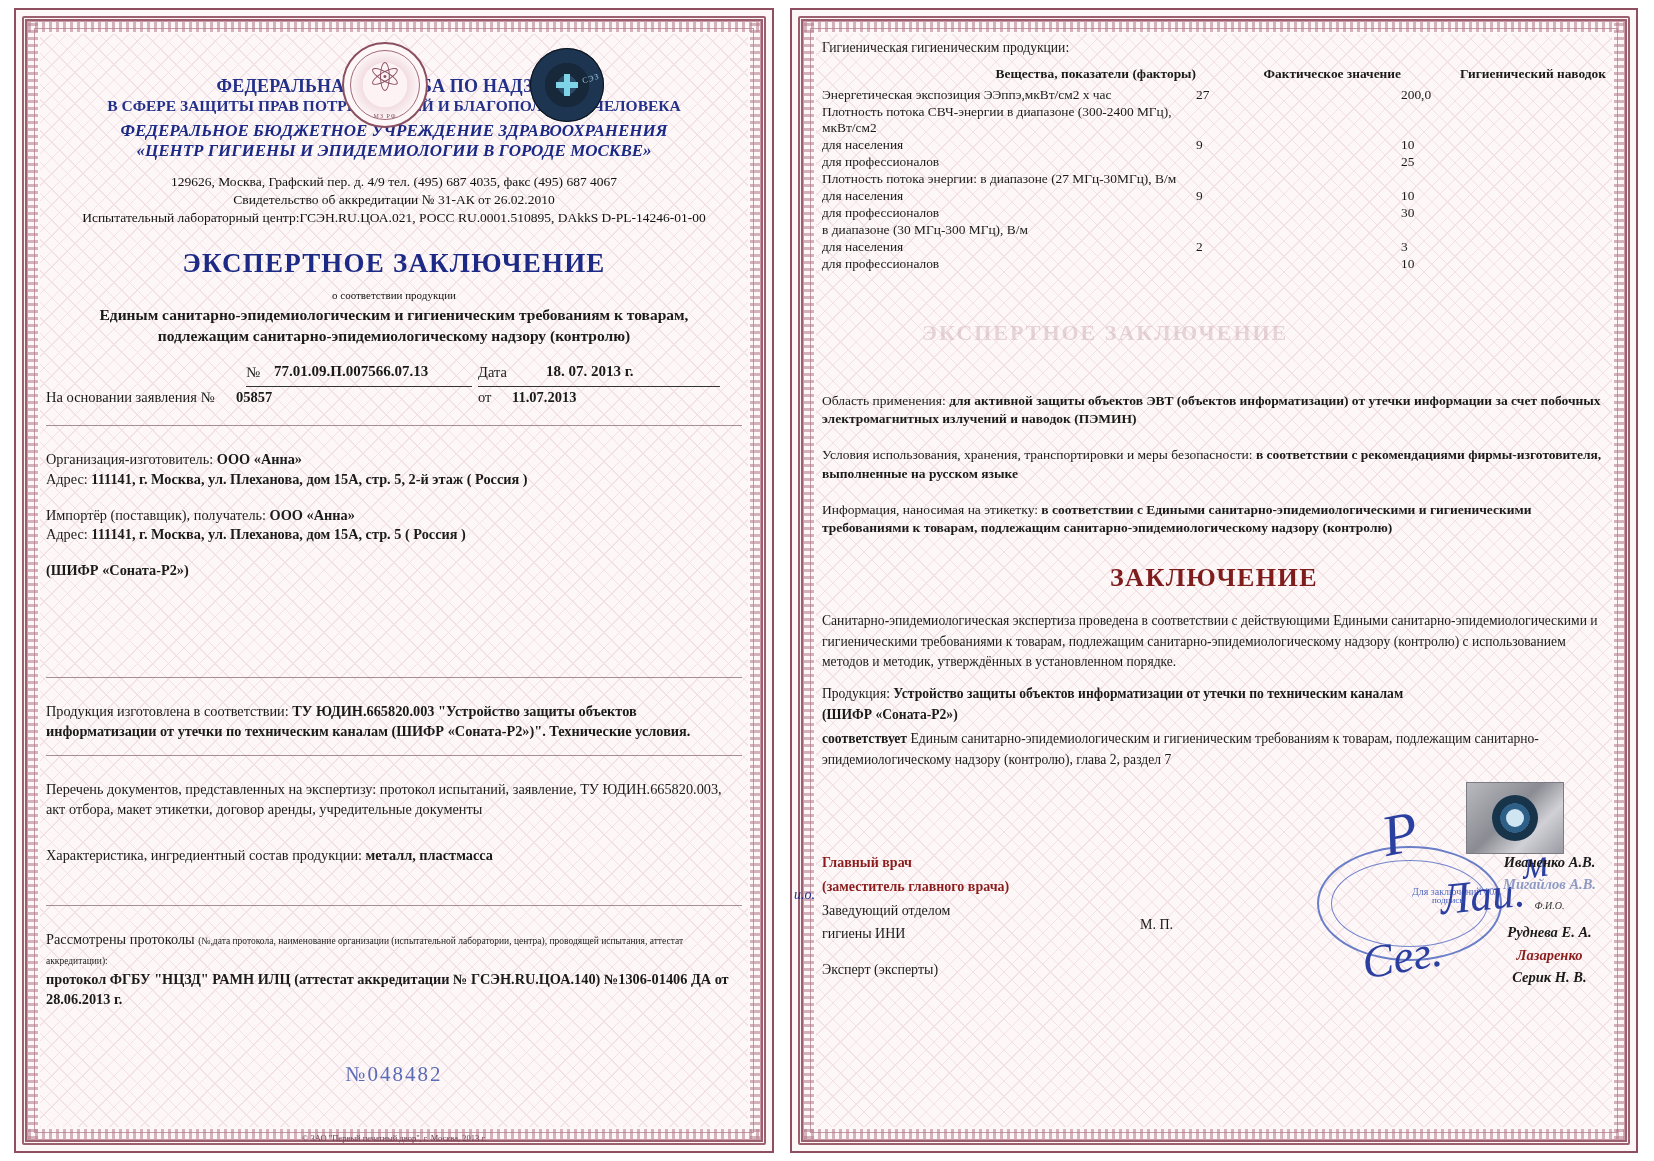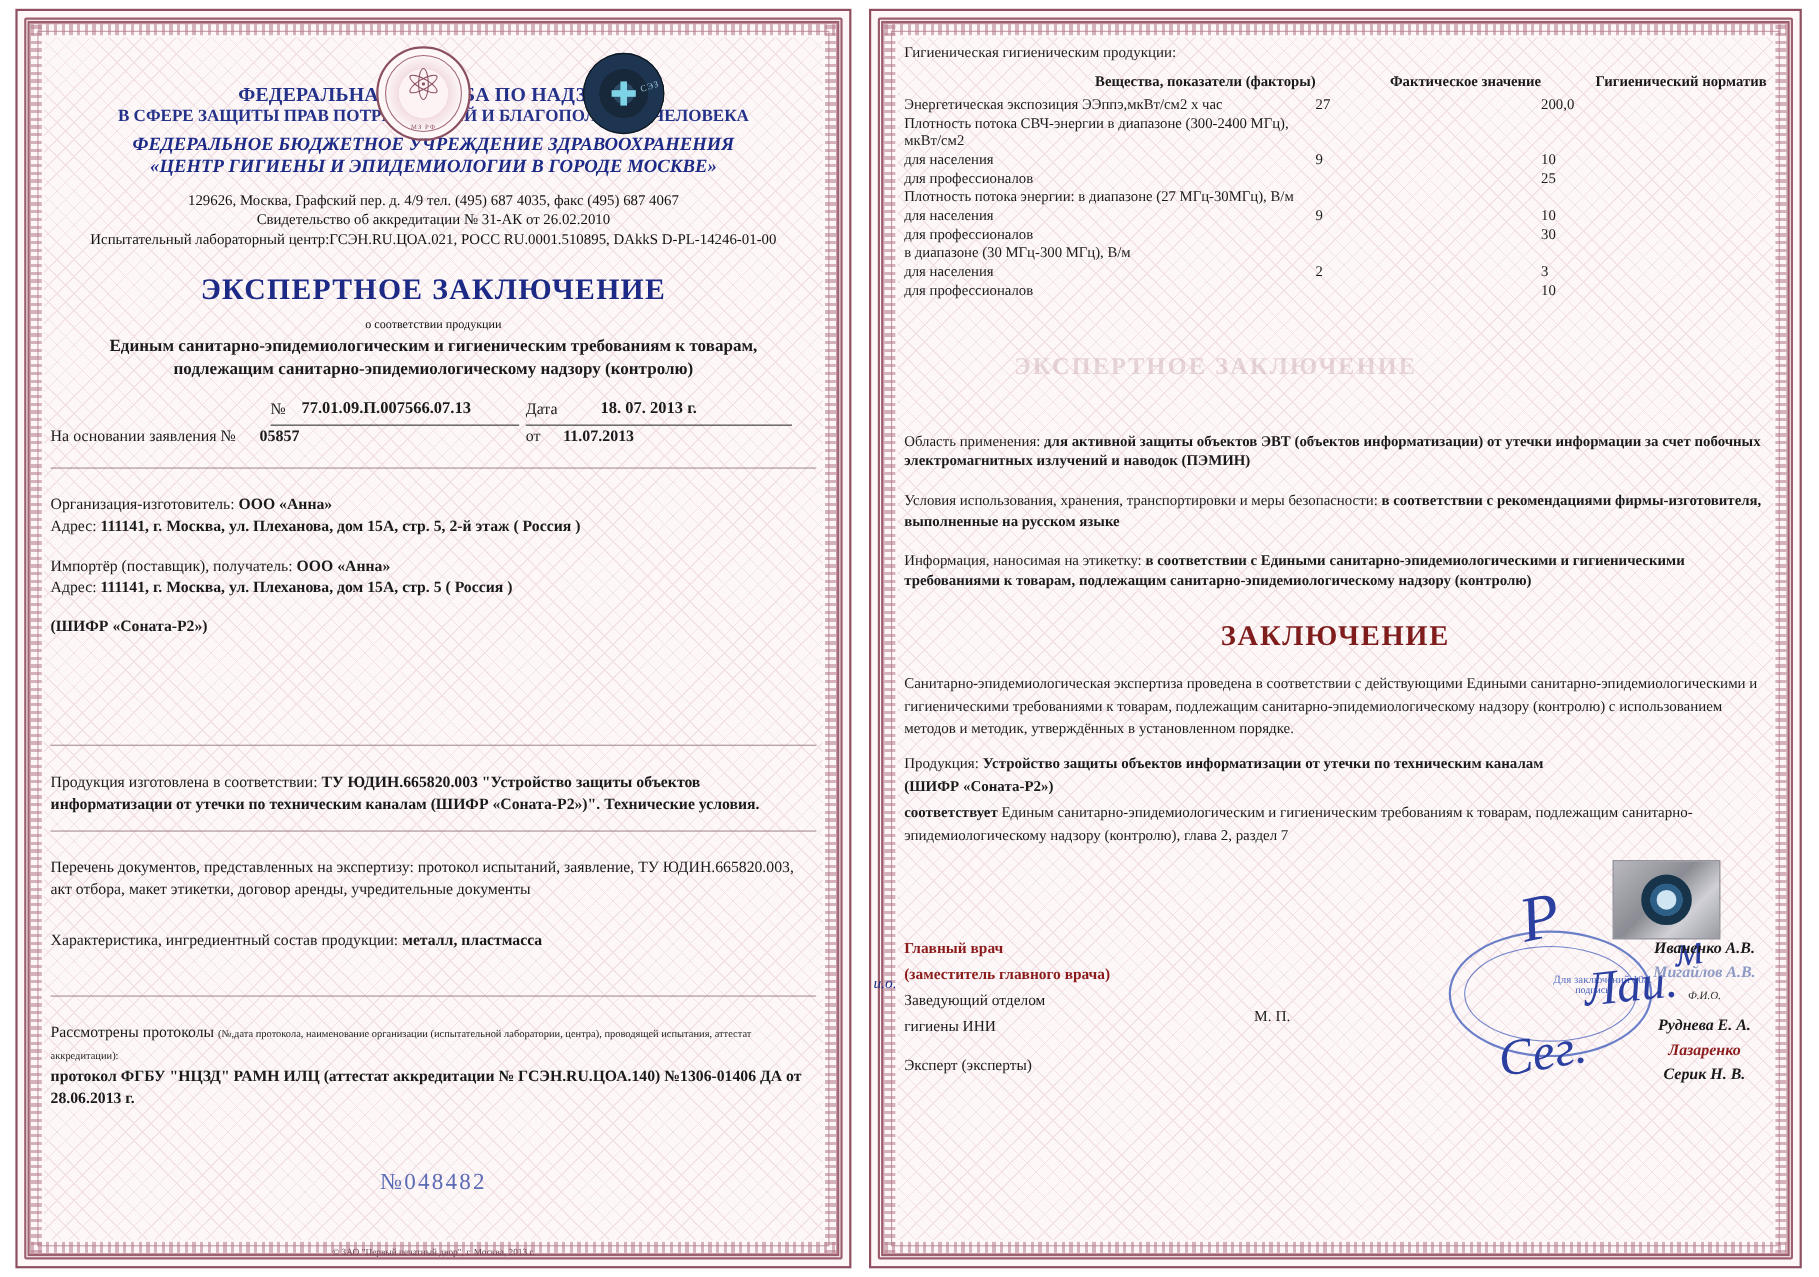--- a/index.html
+++ b/index.html
@@ -268,21 +268,21 @@
     <div class="guilloche"></div>
 
     <div class="rc">
       <div class="lead">Гигиеническая гигиеническим продукции:</div>
 
       <table class="hyg">
         <thead>
           <tr>
             <th>Вещества, показатели (факторы)</th>
             <th class="col2">Фактическое значение</th>
-            <th class="col3">Гигиенический норматив</th>
+            <th class="col3">Гигиенический наводок</th>
           </tr>
         </thead>
         <tbody>
           <tr>
             <td>Энергетическая экспозиция ЭЭппэ,мкВт/см2 х час</td>
             <td>27</td>
             <td>200,0</td>
           </tr>
           <tr>
             <td>Плотность потока СВЧ-энергии в диапазоне (300-2400 МГц), мкВт/см2</td>

